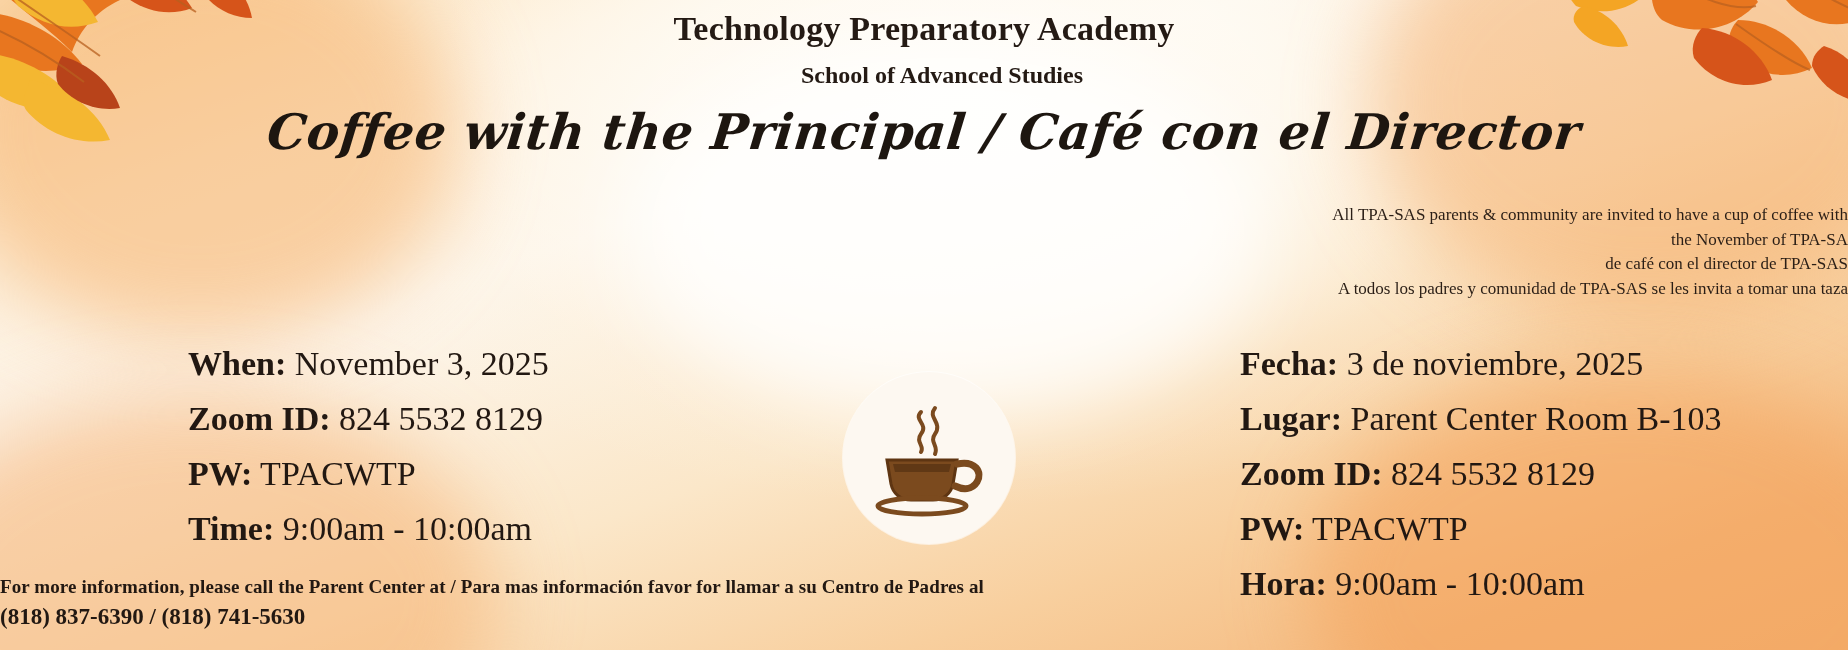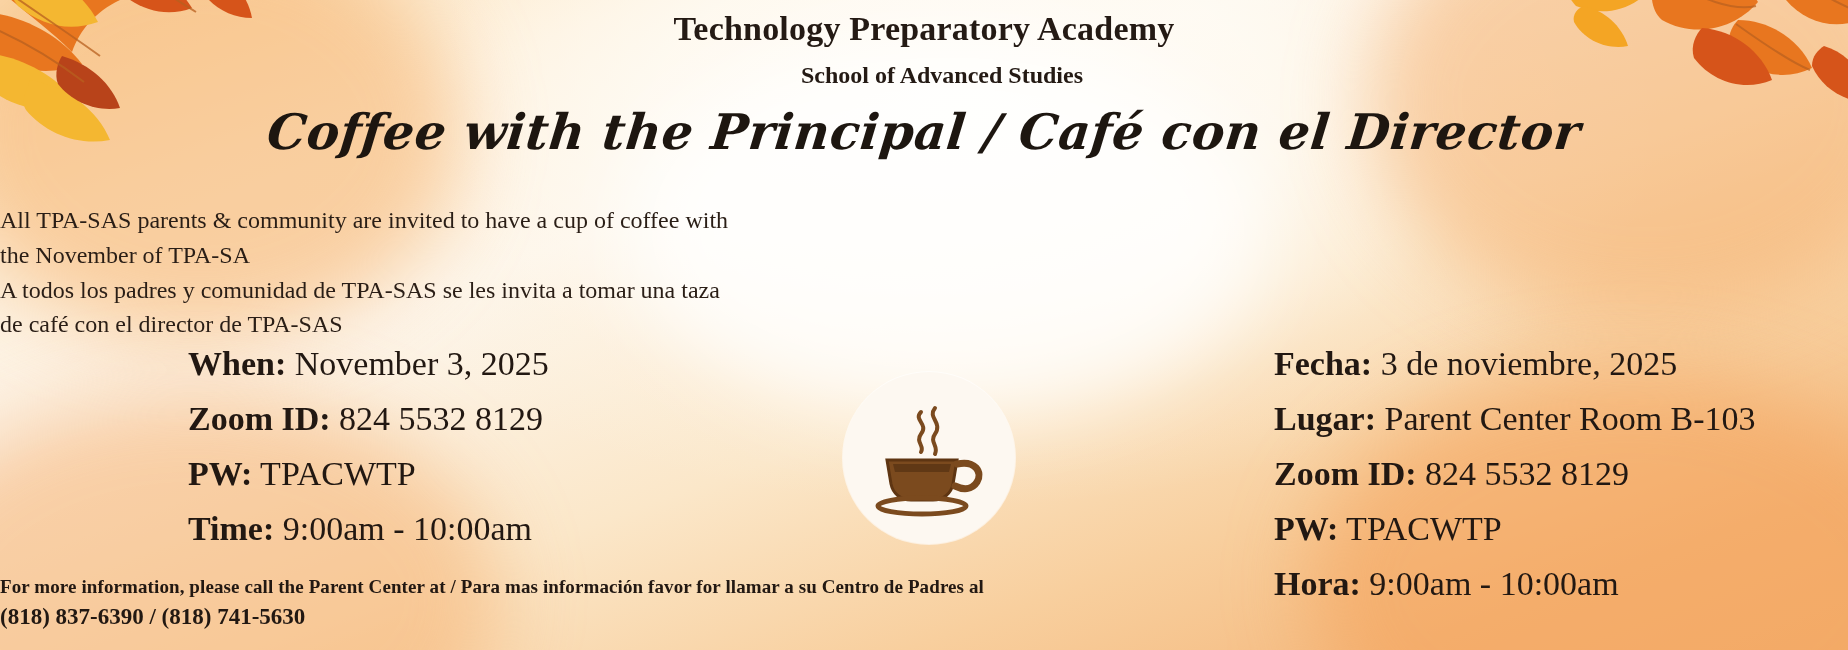--- a/index.html
+++ b/index.html
@@ -81,38 +81,38 @@
     font-size: 49px;
     color: #1d1610;
     letter-spacing: 0.5px;
     transform: skewX(-6deg);
   }
 
   .invite {
     position: absolute;
     top: 203px;
     left: 0; right: 0;
-    text-align: left;
-    font-family: "Liberation Serif", serif;
-    font-size: 24px;
+    text-align: right;
+    font-family: "Liberation Serif", serif;
+    font-size: 17px;
     color: #2a1e16;
     line-height: 1.45;
   }
   .invite div { white-space: nowrap; }
 
   
   .col {
     position: absolute;
     font-family: "Liberation Serif", serif;
     font-size: 34px;
     color: #221812;
     line-height: 1.62;
   }
   .col.left  { left: 188px;  top: 336px; }
-  .col.right { left: 1274px; top: 336px; }
+  .col.right { left: 1240px; top: 336px; }
   .col .row { white-space: nowrap; }
   .col .lbl { font-weight: bold; }
 
   .footer {
     position: absolute;
     left: 0; right: 0;
     bottom: 20px;
     text-align: left;
     font-family: "Liberation Serif", serif;
     font-weight: bold;
@@ -195,22 +195,22 @@
 
   <div class="content">
 
     <div class="school-name">Technology Preparatory Academy</div>
     <div class="school-sub">School of Advanced Studies</div>
     <div class="title-script">Coffee with the Principal / Café con el Director</div>
 
     <div class="invite">
       <div>All TPA-SAS parents &amp; community are invited to have a  cup of coffee with</div>
       <div>the November of TPA-SA</div>
+      <div>de café con el director de TPA-SAS</div>
       <div>A todos los padres y comunidad de TPA-SAS se les invita a tomar una taza</div>
-      <div>de café con el director de TPA-SAS</div>
     </div>
 
     <div class="col left">
       <div class="row">
         <span class="lbl">When:</span>
         <span>November 3, 2025</span>
       </div>
       <div class="row">
         <span class="lbl">Zoom ID:</span>
         <span>824 5532 8129</span>

